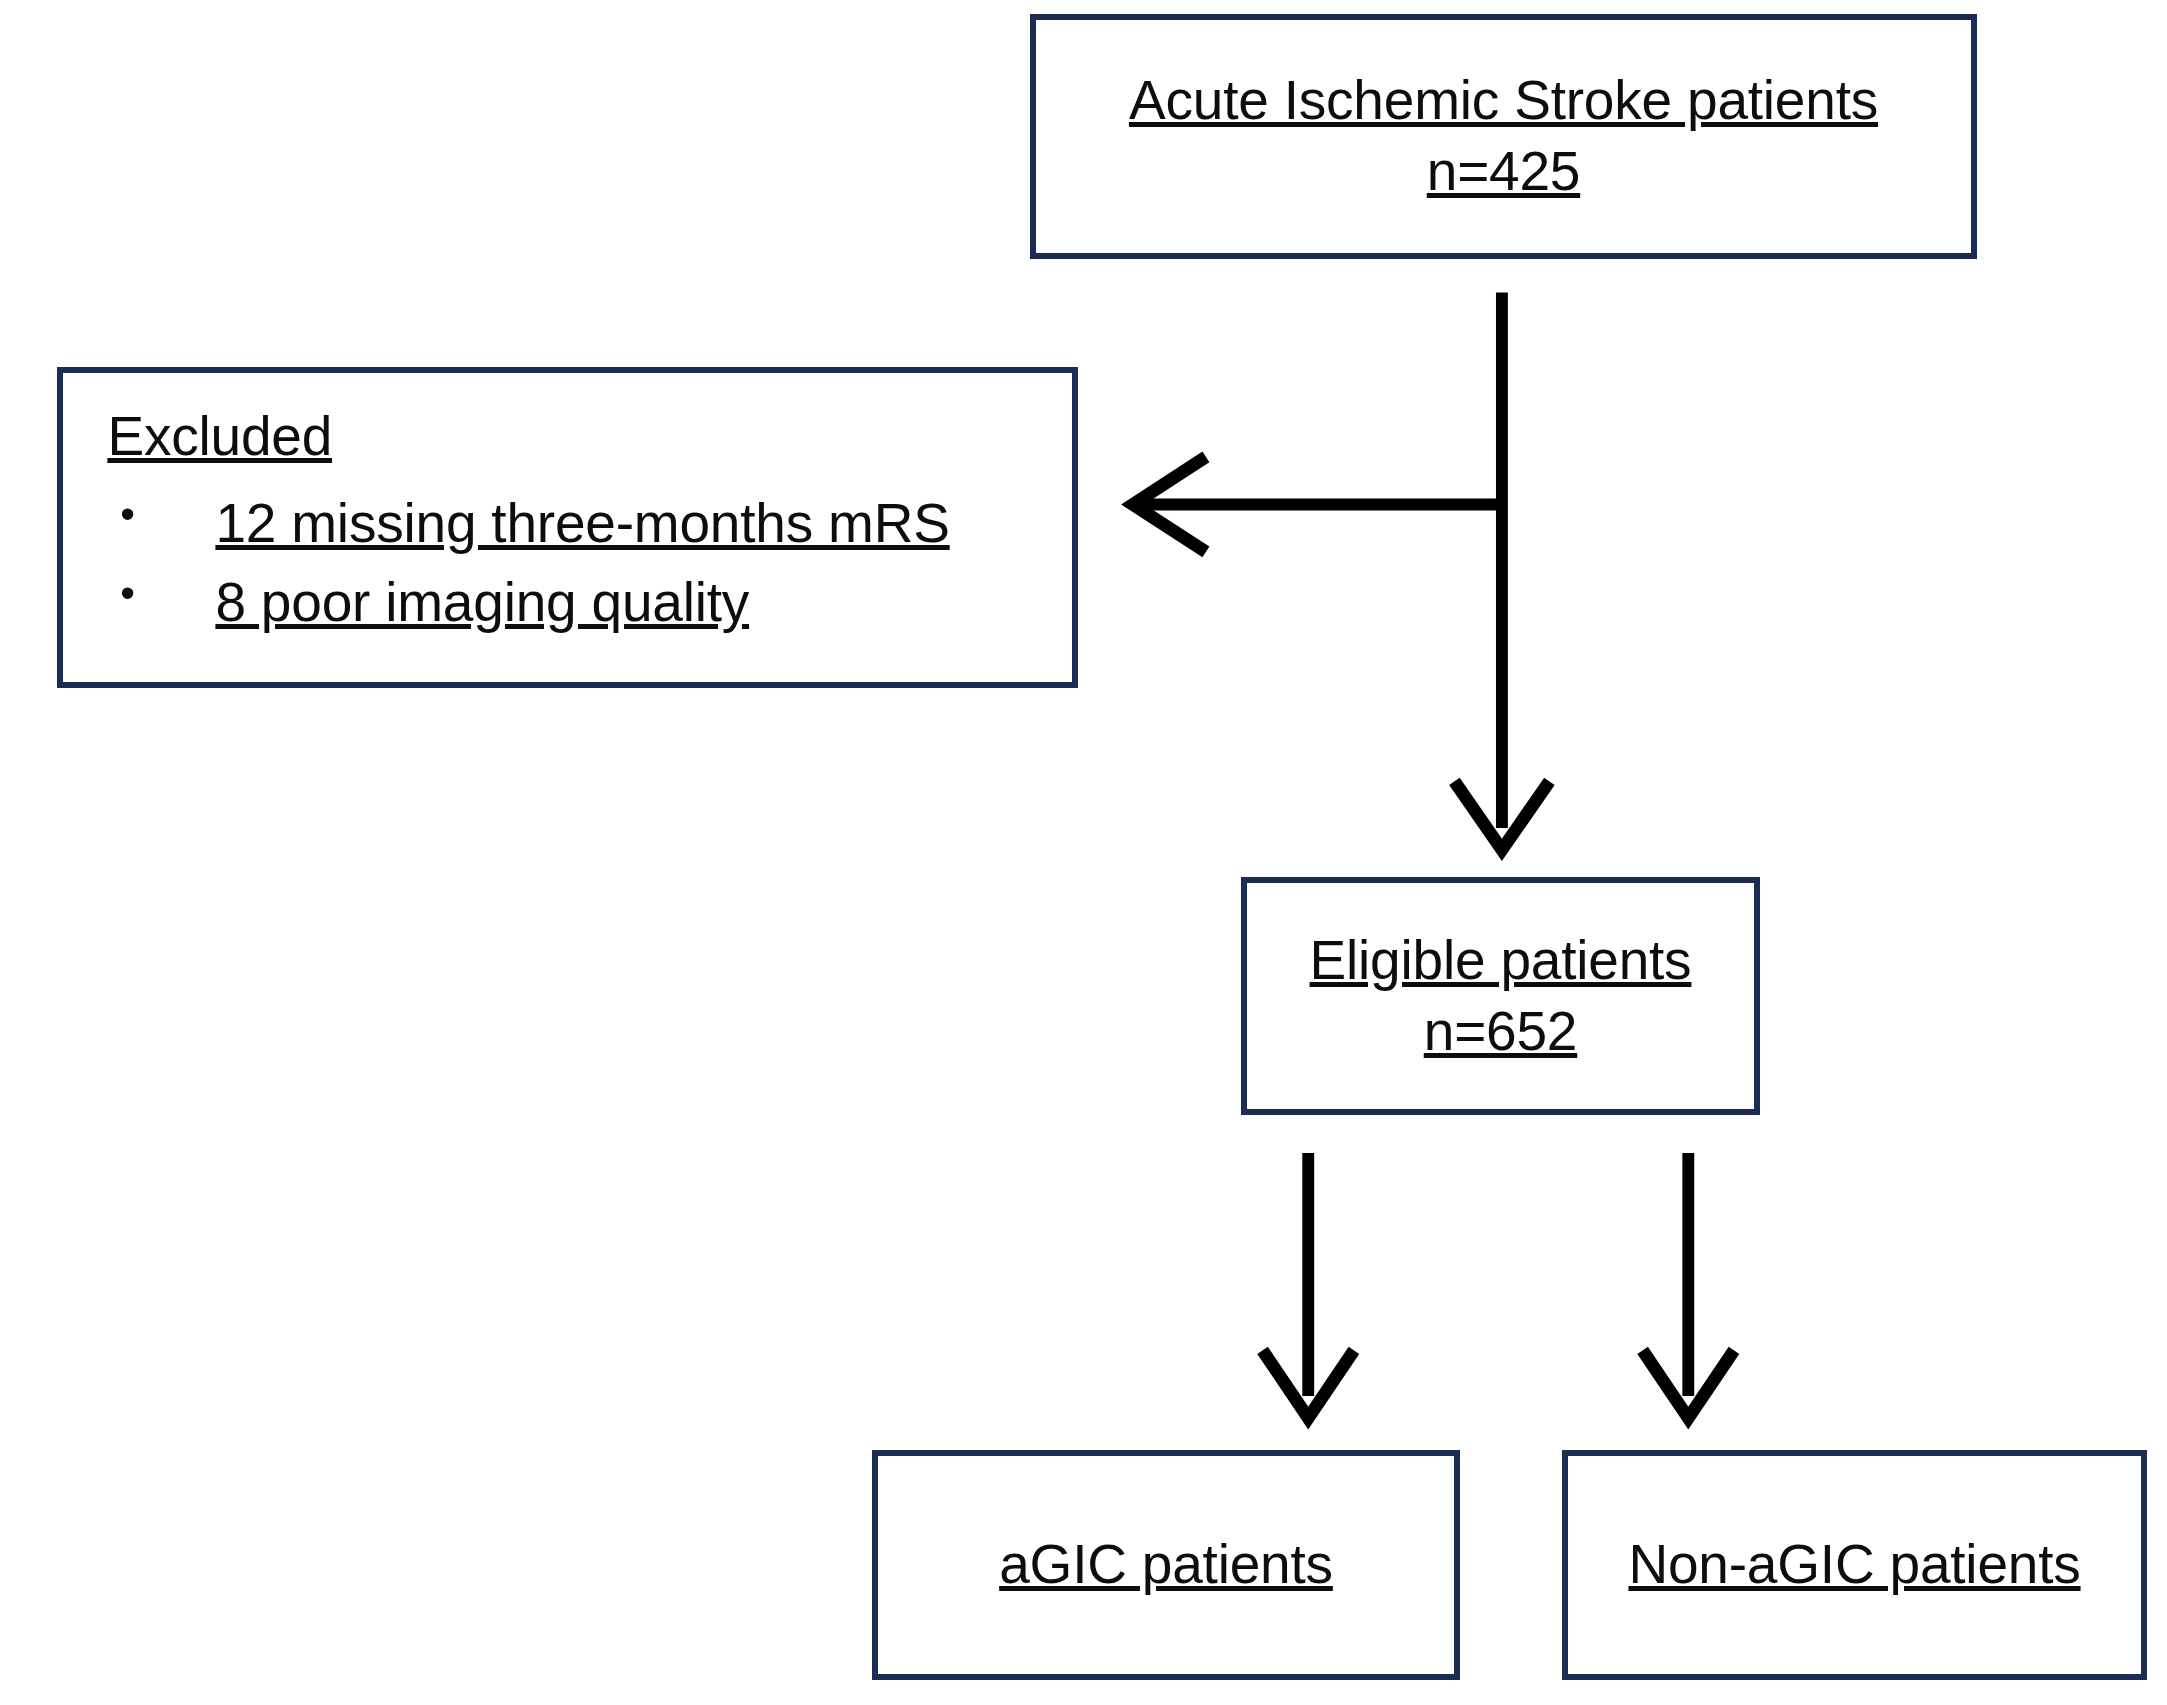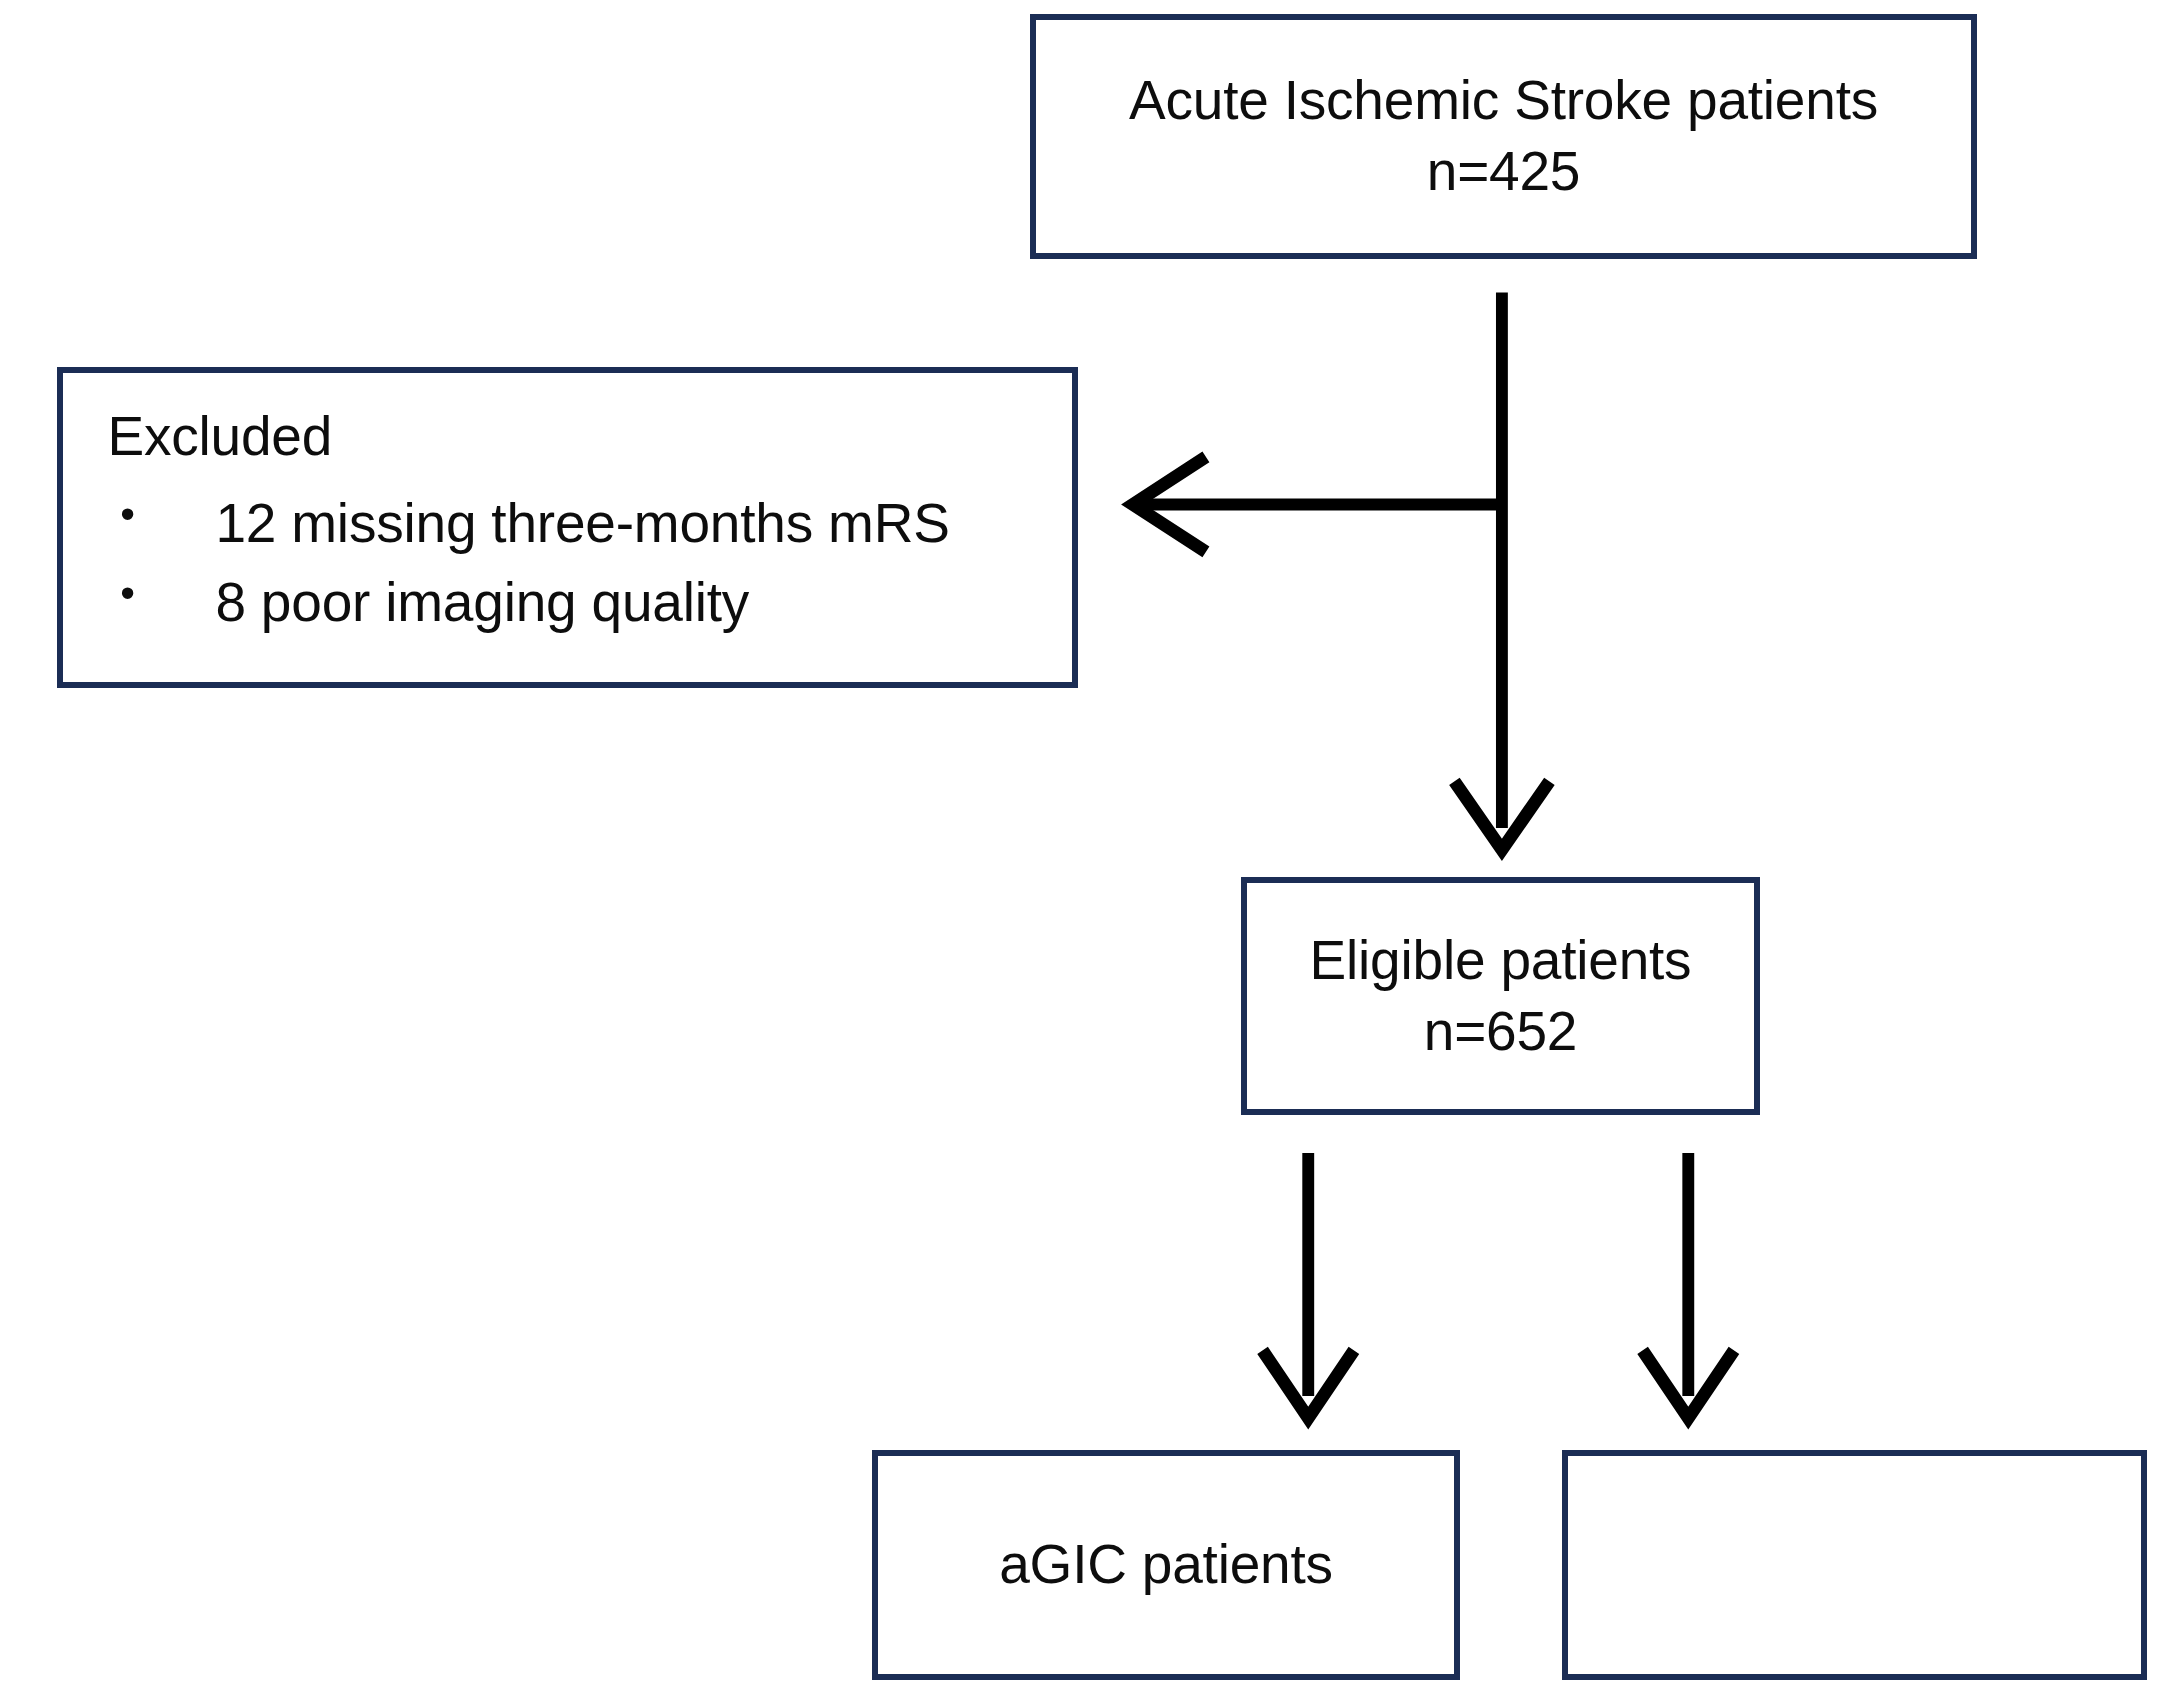--- a/index.html
+++ b/index.html
@@ -26,20 +26,21 @@
     border: 6.4px solid #1b2d55;
     display: flex;
     flex-direction: column;
     align-items: center;
     justify-content: center;
     color: #0d0d0d;
     font-size: 55px;
     line-height: 1.30;
     letter-spacing: -0.2px;
     text-align: center;
+    text-decoration: underline;
   }
   .node .line { display: block; white-space: nowrap; }
 
   #node-source   { left: 1030px; top: 13.7px;   width: 947px; height: 245px; }
   #node-excluded { left: 27.4px;   top: 367px;  width: 1021px; height: 321px;
                    align-items: flex-start; justify-content: flex-start;
                    text-align: left; padding: 33px 0 0 44px; margin-left: 30px; }
   #node-eligible { left: 1241px; top: 877px;  width: 519px;  height: 238px; }
   #node-agic     { left: 852px;  top: 1450px; width: 588px;  height: 230px; margin-left: 20px; }
   #node-nonagic  { left: 1562px; top: 1450px; width: 585px;  height: 230px; }
@@ -131,16 +132,17 @@
   <div class="node" id="node-eligible">
     <span class="line">Eligible patients</span>
     <span class="line">n=652</span>
   </div>
 
   <div class="node" id="node-agic">
     <span class="line">aGIC patients</span>
   </div>
 
   <div class="node" id="node-nonagic">
+    <span class="line">Non-aGIC patients</span>
   </div>
 
 </div>
 
 
 </body></html>

